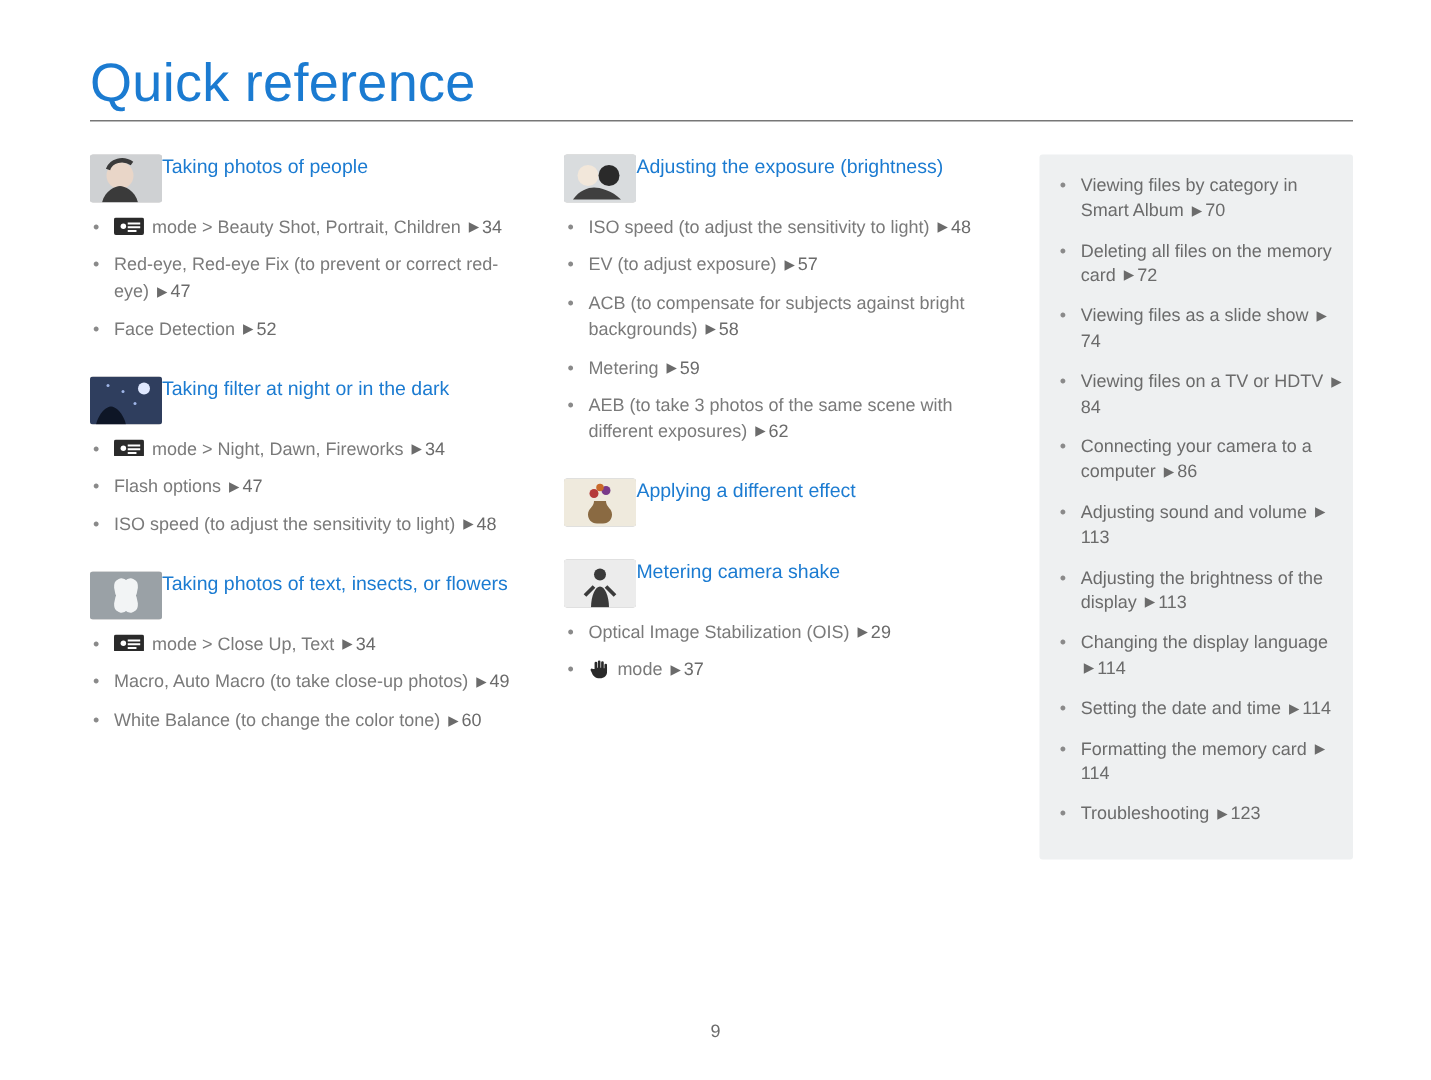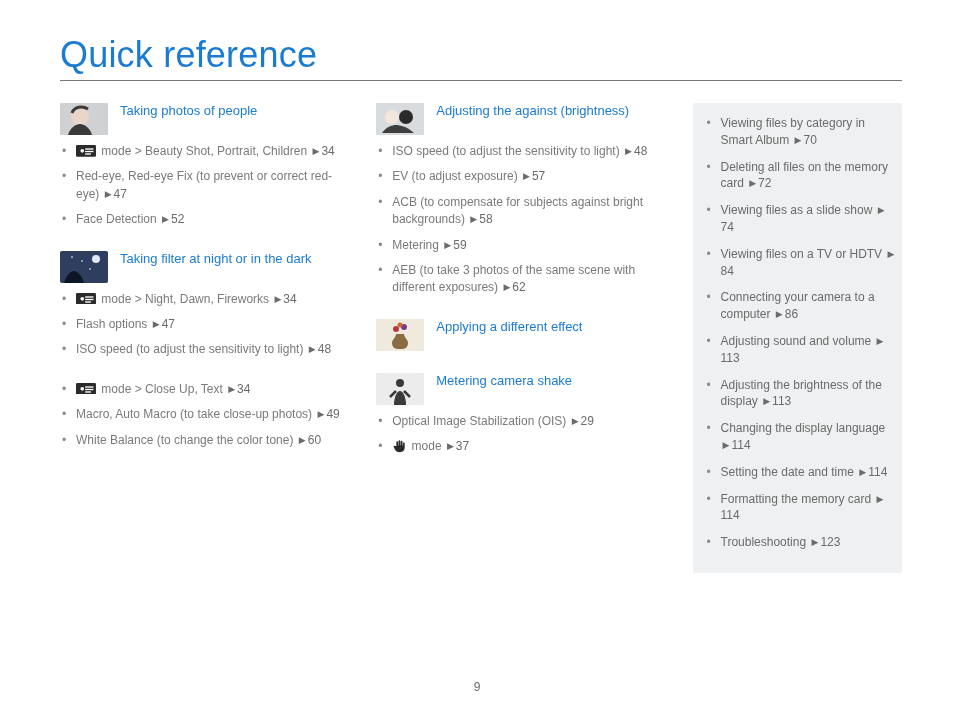--- a/index.html
+++ b/index.html
@@ -37,21 +37,21 @@
   .col{width:300px}
   .col.mid{width:300px}
   .side{
     width:200px;
     background:var(--box);
     padding:12px 4px 12px 12px;
     border-radius:2px;
     align-self:flex-start;
   }
   .section{margin:0 0 22px 0}
-  .sec-head{display:flex;align-items:flex-start;gap:12px}
+  .sec-head{display:flex;align-items:flex-start;gap:0}
   .thumb{
     width:48px;height:32px;flex:0 0 48px;
     background:#bdbdbd;border-radius:2px;
     position:relative;overflow:hidden;
   }
   .thumb svg{width:100%;height:100%}
   .sec-title{
     color:var(--blue);font-size:13px;font-weight:400;line-height:1.3;
   }
   ul{list-style:none;margin:8px 0 0 0;padding:0}
@@ -132,20 +132,32 @@
                   <circle cx="7.5" cy="7" r="2.2" fill="#fff"></circle>
                   <rect x="11" y="4" width="10" height="1.6" fill="#fff"></rect>
                   <rect x="11" y="7" width="10" height="1.6" fill="#fff"></rect>
                   <rect x="11" y="10" width="7" height="1.6" fill="#fff"></rect>
                 </svg></span> mode &gt; Night, Dawn, Fireworks <span class="ref"><span class="tri">▶</span>34</span></li>
             <li>Flash options <span class="ref"><span class="tri">▶</span>47</span></li>
             <li>ISO speed (to adjust the sensitivity to light) <span class="ref"><span class="tri">▶</span>48</span></li>
           </ul>
         </div>
         <div class="section">
+          <div class="sec-head">
+            <div class="thumb"><svg viewBox="0 0 48 32">
+                <rect width="48" height="32" fill="#9aa1a6"></rect>
+                <g fill="#f2f4f5">
+                  <ellipse cx="24" cy="16" rx="6" ry="12" transform="rotate(20 24 16)"></ellipse>
+                  <ellipse cx="24" cy="16" rx="6" ry="12" transform="rotate(-20 24 16)"></ellipse>
+                  <ellipse cx="24" cy="16" rx="12" ry="6" transform="rotate(60 24 16)"></ellipse>
+                  <ellipse cx="24" cy="16" rx="12" ry="6" transform="rotate(-60 24 16)"></ellipse>
+                </g>
+              </svg></div>
+            <div class="sec-title">Taking photos of text, insects, or flowers</div>
+          </div>
           <ul>
             <li><span class="mode-icon"><svg viewBox="0 0 24 14">
                   <rect x="0" y="0" width="24" height="14" rx="1.5" fill="#2a2a2a"></rect>
                   <circle cx="7.5" cy="7" r="2.2" fill="#fff"></circle>
                   <rect x="11" y="4" width="10" height="1.6" fill="#fff"></rect>
                   <rect x="11" y="7" width="10" height="1.6" fill="#fff"></rect>
                   <rect x="11" y="10" width="7" height="1.6" fill="#fff"></rect>
                 </svg></span> mode &gt; Close Up, Text <span class="ref"><span class="tri">▶</span>34</span></li>
             <li>Macro, Auto Macro (to take close-up photos) <span class="ref"><span class="tri">▶</span>49</span></li>
             <li>White Balance (to change the color tone) <span class="ref"><span class="tri">▶</span>60</span></li>
@@ -154,21 +166,21 @@
       </div>
     <div class="col mid" id="col-mid">
         <div class="section">
           <div class="sec-head">
             <div class="thumb"><svg viewBox="0 0 48 32">
                 <rect width="48" height="32" fill="#d9dcde"></rect>
                 <circle cx="16" cy="14" r="7" fill="#f2e7da"></circle>
                 <circle cx="30" cy="14" r="7" fill="#2a2a2a"></circle>
                 <path d="M6 30c4-6 10-8 14-8s12 2 18 8z" fill="#3f3f3f"></path>
               </svg></div>
-            <div class="sec-title">Adjusting the against (brightness)</div>
+            <div class="sec-title">Adjusting the exposure (brightness)</div>
           </div>
           <ul>
             <li>ISO speed (to adjust the sensitivity to light) <span class="ref"><span class="tri">▶</span>48</span></li>
             <li>EV (to adjust exposure) <span class="ref"><span class="tri">▶</span>57</span></li>
             <li>ACB (to compensate for subjects against bright backgrounds) <span class="ref"><span class="tri">▶</span>58</span></li>
             <li>Metering <span class="ref"><span class="tri">▶</span>59</span></li>
             <li>AEB (to take 3 photos of the same scene with different exposures) <span class="ref"><span class="tri">▶</span>62</span></li>
           </ul>
         </div>
         <div class="section">

